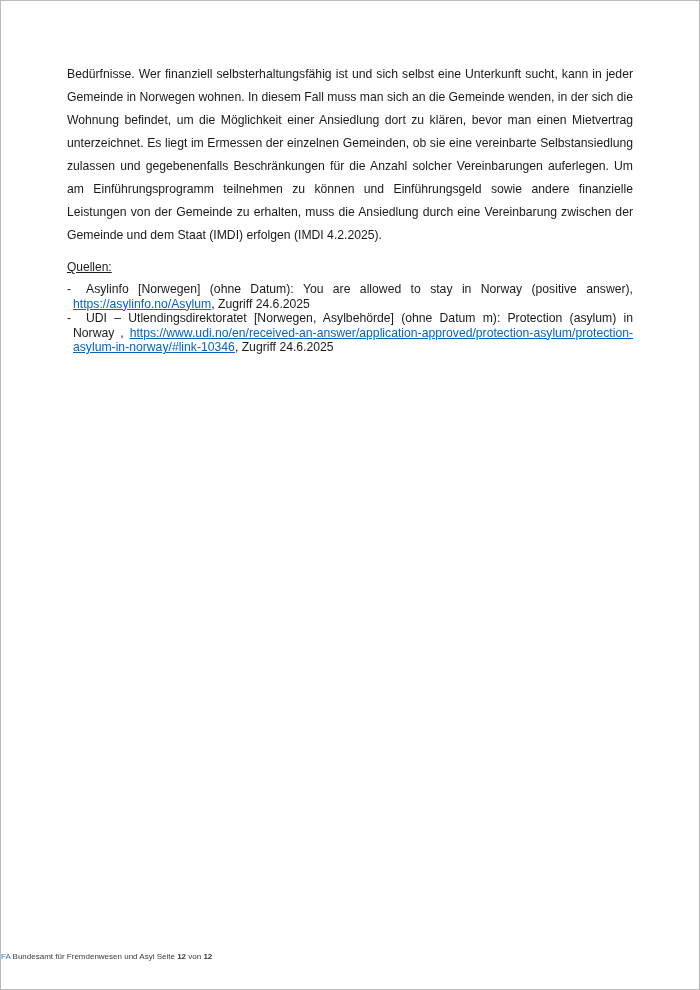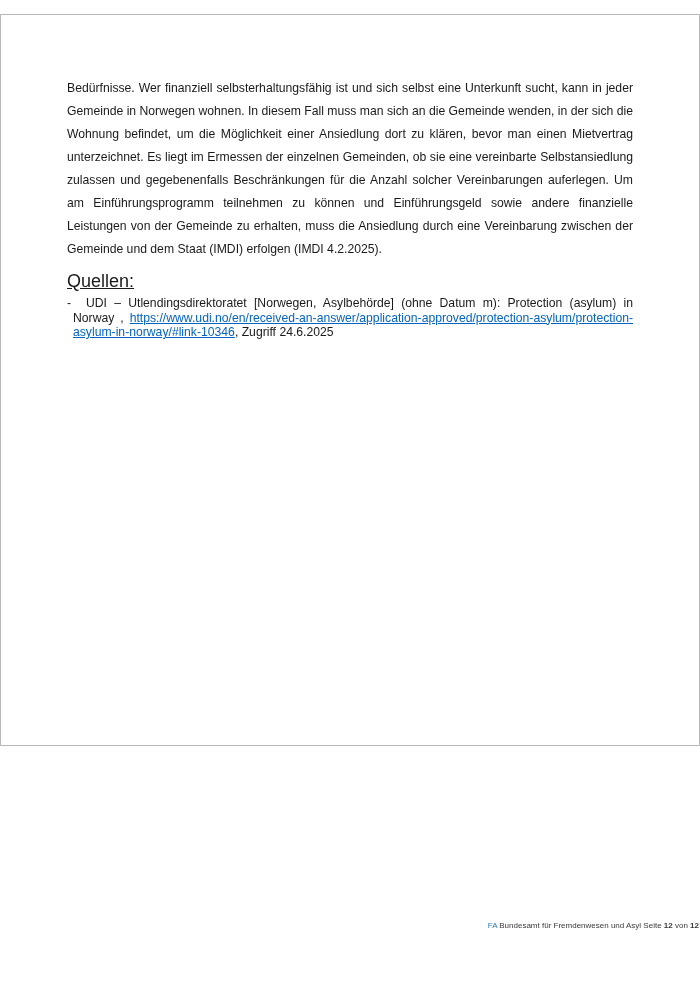--- a/index.html
+++ b/index.html
@@ -9,41 +9,40 @@
     height: 990px;
     position: relative;
     font-family: "Liberation Sans", "DejaVu Sans", sans-serif;
     color: #1a1a1a;
     overflow: hidden;
   }
   .page {
     position: absolute;
     top: 0; left: 0;
     width: 700px;
-    height: 732px;
+    height: 990px;
     background: #ffffff;
     border: 1px solid #b9b9b9;
-    margin-top: 14px;
   }
   .content {
     position: absolute;
     top: 62px;
     left: 66px;
     right: 66px;
   }
   .para {
     font-size: 12.2px;
     line-height: 23px;
     text-align: justify;
     color: #1a1a1a;
   }
   .src-heading {
     margin-top: 13px;
     margin-bottom: 7px;
-    font-size: 18px;
+    font-size: 12px;
     line-height: 15px;
     text-decoration: underline;
   }
   .src-list { font-size: 12.2px; }
   .src-item {
     font-size: 12.2px;
     line-height: 14.6px;
     text-align: justify;
     padding-left: 6px;
     text-indent: -6px;
@@ -54,24 +53,24 @@
     text-indent: 0;
   }
   a.src-link {
     color: #0563c1;
     text-decoration: underline;
     cursor: pointer;
     word-break: break-word;
   }
   .footer {
     position: absolute;
-    top: 906px;
+    top: 951px;
     left: 0;
     width: 100%;
-    text-align: right;
+    text-align: left;
     font-size: 8px;
     line-height: 10px;
     color: #3a3a3a;
   }
   .footer .org-abbr {
     color: #2e75b6;
     cursor: pointer;
   }
   .footer b { font-weight: bold; }
 </style>
@@ -80,20 +79,23 @@
 
 <div class="page">
   <div class="content">
 
     <p class="para">Bedürfnisse. Wer finanziell selbsterhaltungsfähig ist und sich selbst eine Unterkunft sucht, kann in jeder Gemeinde in Norwegen wohnen. In diesem Fall muss man sich an die Gemeinde wenden, in der sich die Wohnung befindet, um die Möglichkeit einer Ansiedlung dort zu klären, bevor man einen Mietvertrag unterzeichnet. Es liegt im Ermessen der einzelnen Gemeinden, ob sie eine vereinbarte Selbstansiedlung zulassen und gegebenenfalls Beschränkungen für die Anzahl solcher Vereinbarungen auferlegen. Um am Einführungsprogramm teilnehmen zu können und Einführungsgeld sowie andere finanzielle Leistungen von der Gemeinde zu erhalten, muss die Ansiedlung durch eine Vereinbarung zwischen der Gemeinde und dem Staat (IMDI) erfolgen (IMDI 4.2.2025).</p>
 
     <p class="src-heading">Quellen:</p>
 
     <div class="src-list">
 
+      <div class="src-item">
+        <span class="src-marker">-</span><span>Asylinfo [Norwegen] (ohne Datum): You are allowed to stay in Norway (positive answer), </span><a class="src-link" href="#">https://asylinfo.no/Asylum</a><span>, Zugriff 24.6.2025</span>
+      </div>
 
 
       <div class="src-item">
         <span class="src-marker">-</span><span>UDI – Utlendingsdirektoratet [Norwegen, Asylbehörde] (ohne Datum m): Protection (asylum) in Norway , </span><a class="src-link" href="#">https://www.udi.no/en/received-an-answer/application-approved/protection-asylum/protection-asylum-in-norway/#link-10346</a><span>, Zugriff 24.6.2025</span>
       </div>
 
     </div>
   </div>
 
   <div class="footer">

